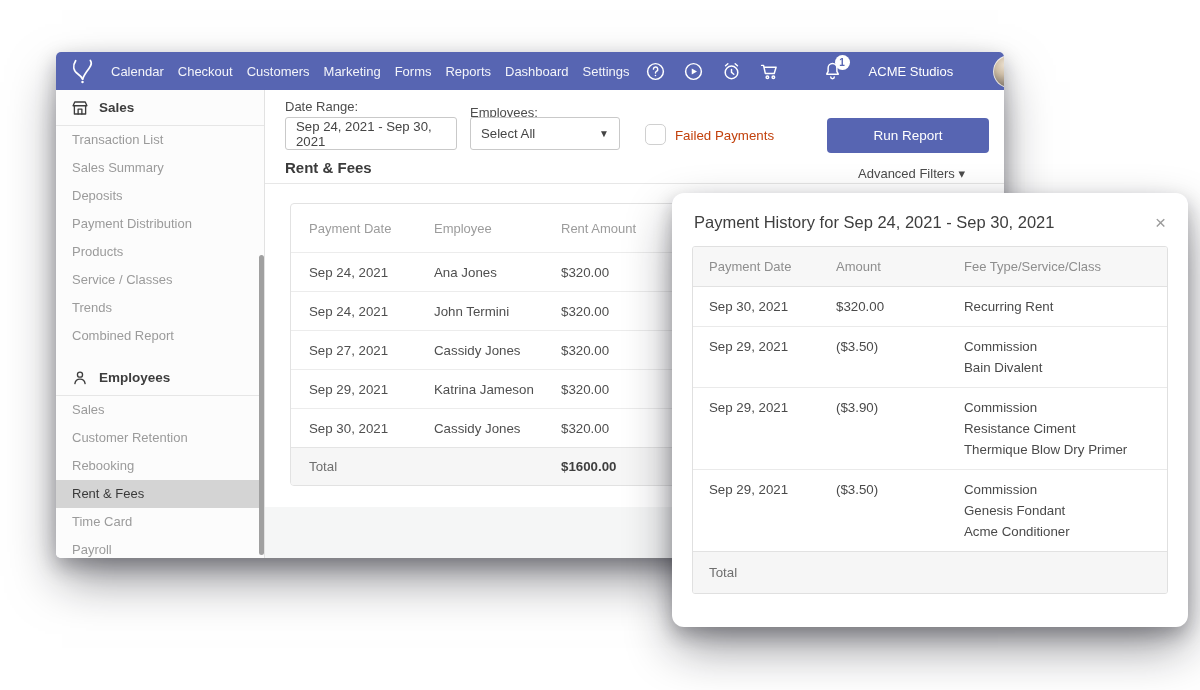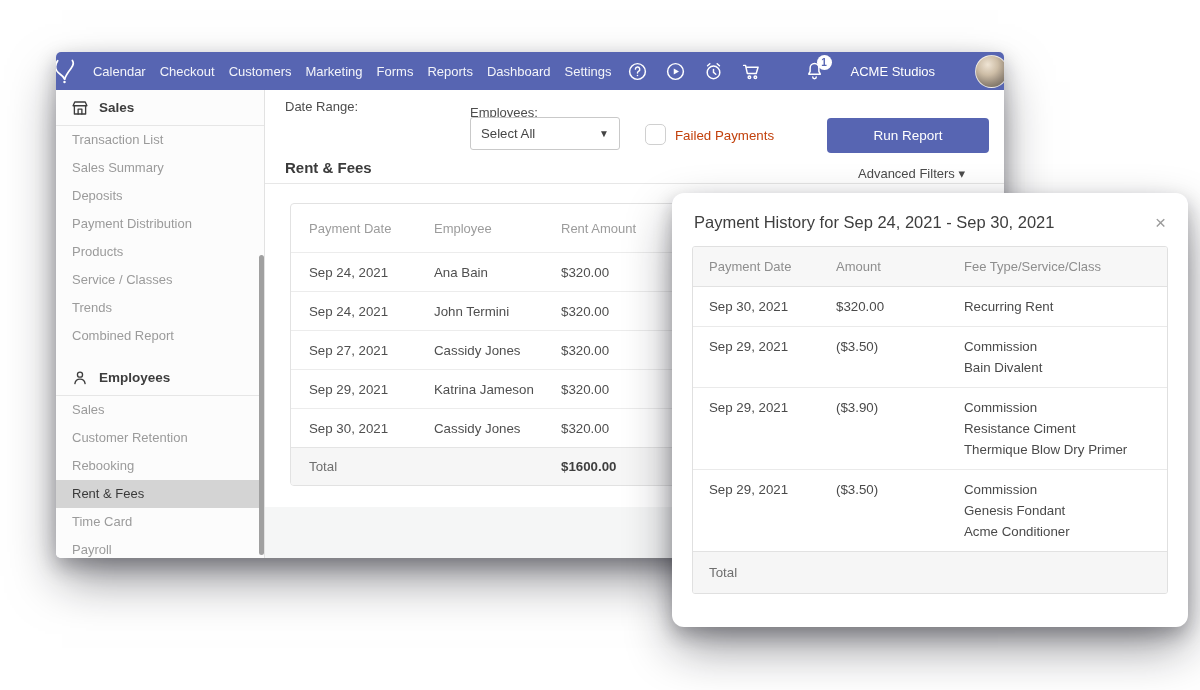--- a/index.html
+++ b/index.html
@@ -13,21 +13,21 @@
     position:absolute; left:56px; top:52px; width:948px; height:506px;
     background:#fff; border-radius:5px;
     box-shadow:0 24px 48px -6px rgba(15,15,25,.50), 0 8px 20px rgba(15,15,25,.28);
     display:flex; flex-direction:column;
   }
 
   
   .navbar{
     height:38px; flex:0 0 38px; background:var(--accent);
     border-radius:5px 5px 0 0; display:flex; align-items:center; padding-left:12px;
-    color:#fff; overflow:hidden;justify-content:center;
+    color:#fff; overflow:hidden;
   }
   .logo{ width:30px; height:28px; margin-right:13px; flex:0 0 auto; }
   .nav-menu{ display:flex; gap:14px; align-items:center; }
   .nav-item{ font-size:13px; color:rgba(255,255,255,.93); cursor:pointer; white-space:nowrap; }
   .nav-icons{ display:flex; gap:17px; align-items:center; margin-left:15px; }
   .nav-ico{ width:21px; height:21px; display:block; }
   .bell-wrap{ position:relative; margin-left:42px; width:22px; height:22px; }
   .badge{
     position:absolute; top:-5px; right:-7px; width:15px; height:15px; background:#fff;
     color:var(--accent); border-radius:50%; font-size:10px; font-weight:700;
@@ -224,20 +224,21 @@
             <div class="side-item">Rebooking</div>
             <div class="side-item selected">Rent &amp; Fees</div>
             <div class="side-item">Time Card</div>
             <div class="side-item">Payroll</div>
           </div>
         <div class="side-scrollbar"></div>
       </div>
 
       <div class="content">
         <span class="field-label lbl-date">Date Range:</span>
+        <div class="input-box date-input">Sep 24, 2021 - Sep 30, 2021</div>
 
         <span class="field-label lbl-emp">Employees:</span>
         <div class="input-box select-box">
           <span>Select All</span>
           <span class="caret">▼</span>
         </div>
 
         <div class="checkbox"></div>
         <span class="checkbox-label">Failed Payments</span>
 
@@ -249,21 +250,21 @@
 
         <div class="rent-card">
           <div class="rt-row rt-head">
               <div>Payment Date</div>
               <div>Employee</div>
               <div>Rent Amount</div>
             </div>
           <div>
               <div class="rt-row rt-data">
                 <div>Sep 24, 2021</div>
-                <div>Ana Bain</div>
+                <div>Ana Jones</div>
                 <div>$320.00</div>
               </div>
               <div class="rt-row rt-data">
                 <div>Sep 24, 2021</div>
                 <div>John Termini</div>
                 <div>$320.00</div>
               </div>
               <div class="rt-row rt-data">
                 <div>Sep 27, 2021</div>
                 <div>Cassidy Jones</div>

